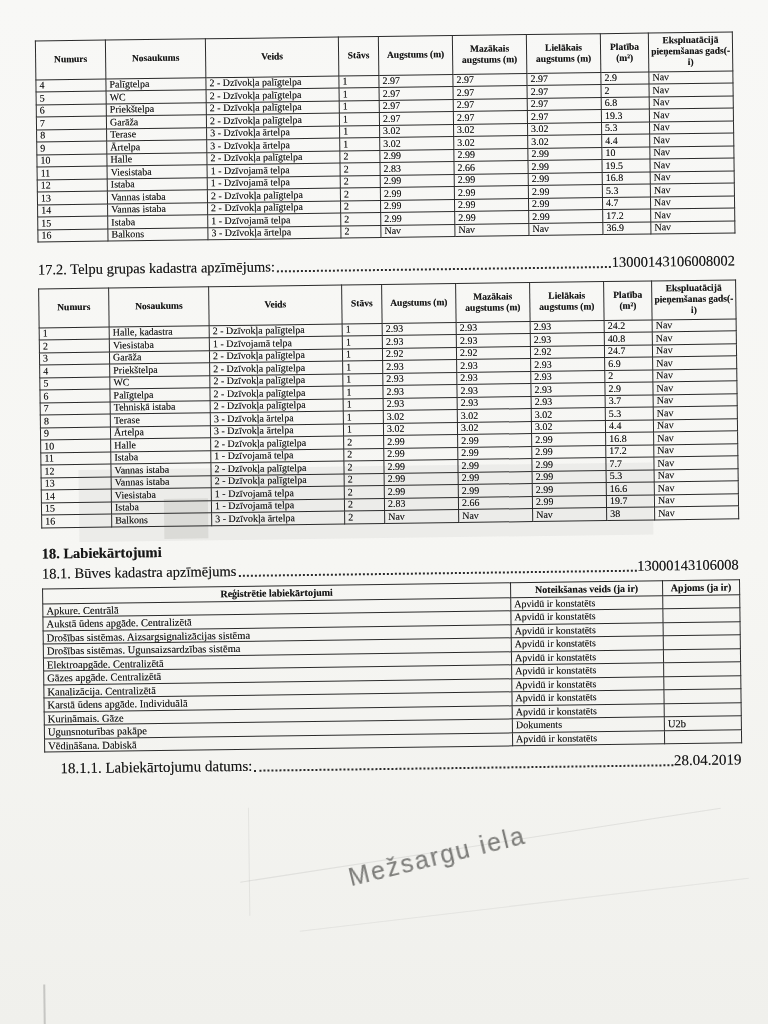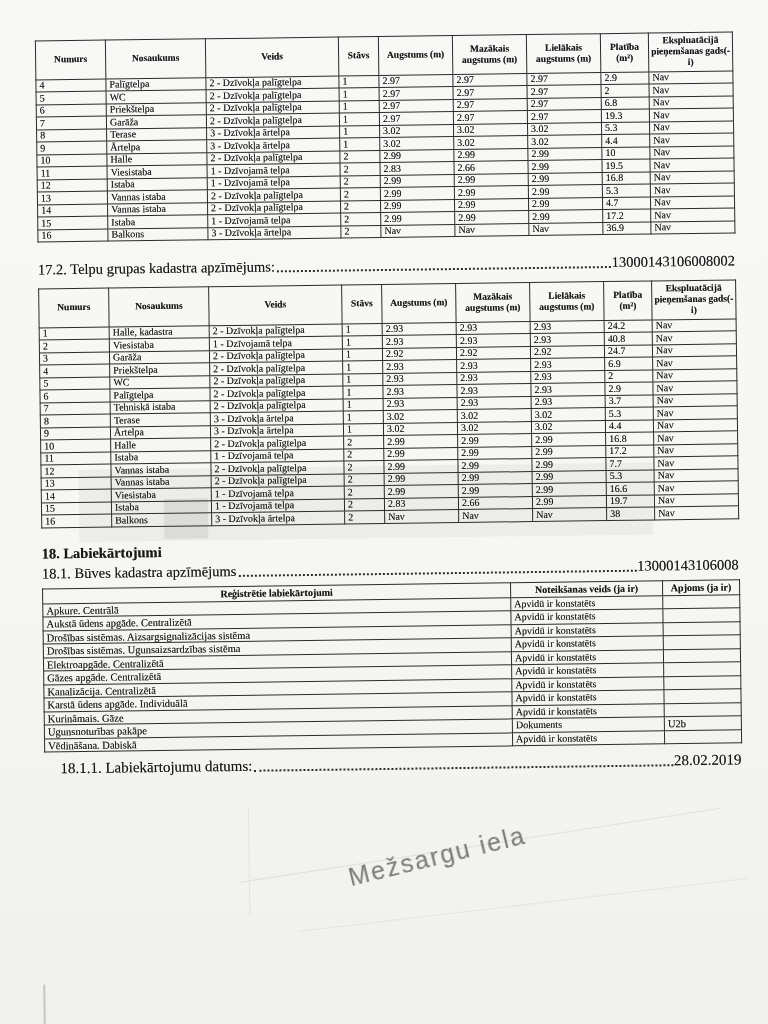--- a/index.html
+++ b/index.html
@@ -517,16 +517,16 @@
           <td>Vēdināšana. Dabiskā</td>
           <td>Apvidū ir konstatēts</td>
           <td></td>
         </tr>
       </tbody>
     </table>
 
   <div class="leader" id="line-18-1-1">
     <span>18.1.1. Labiekārtojumu datums:</span>
     <span class="dots"></span>
-    <span class="num">28.02.2019</span>
+    <span class="num">28.04.2019</span>
   </div>
 
 </div>
 
 </body></html>

